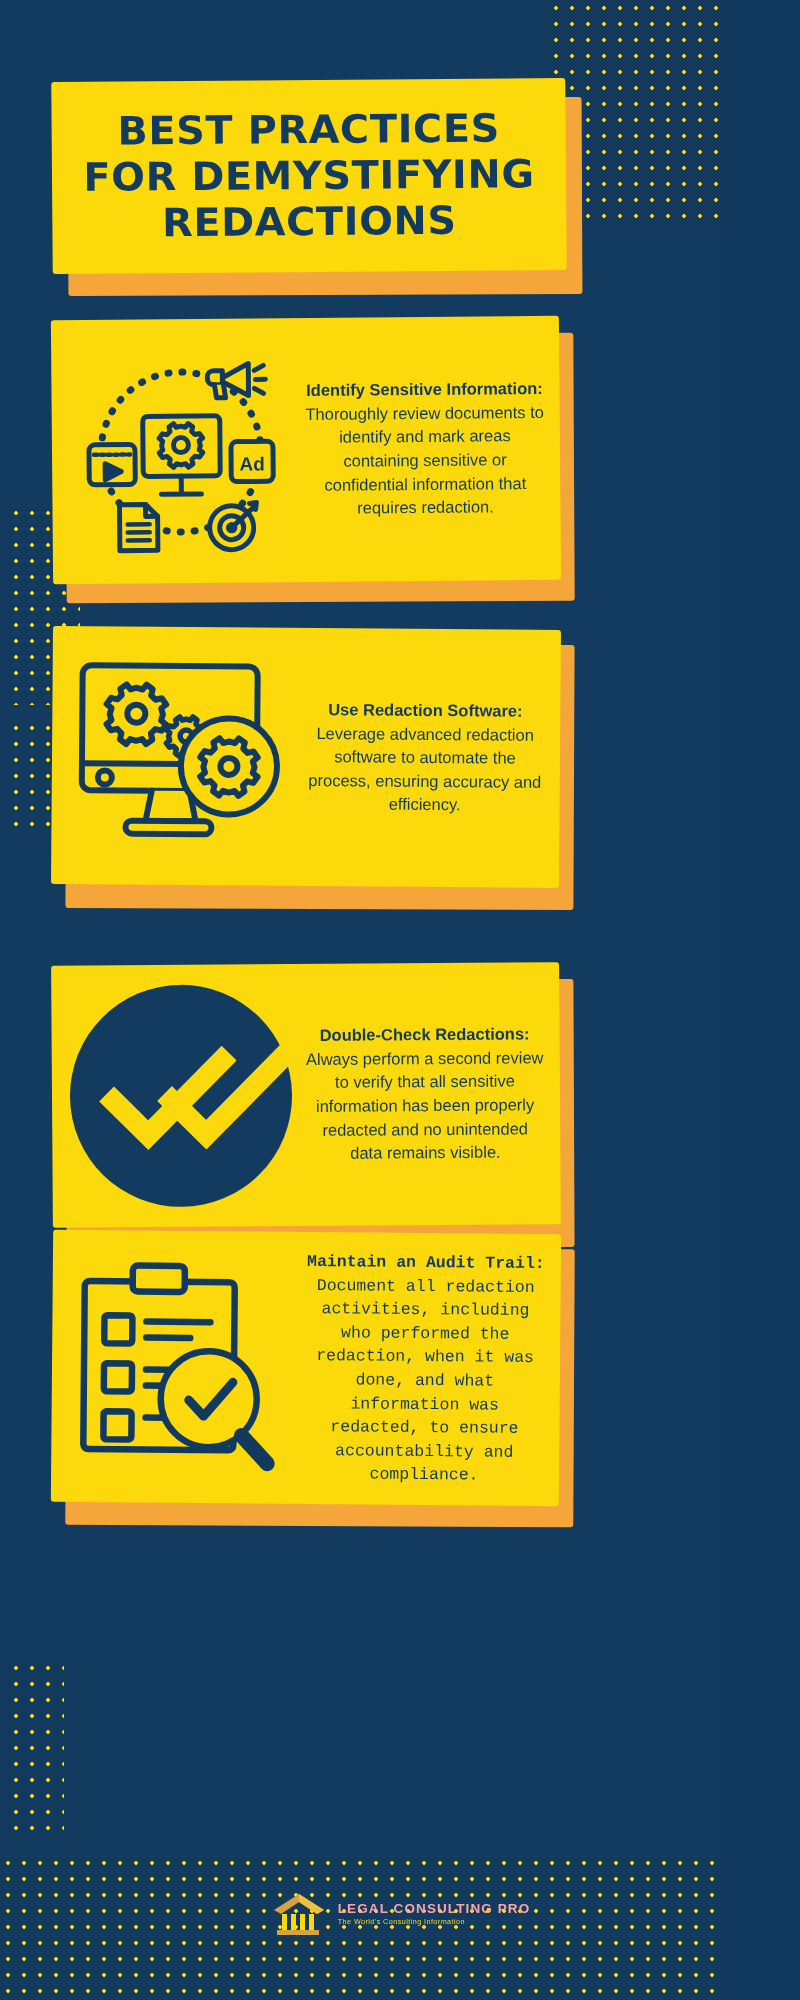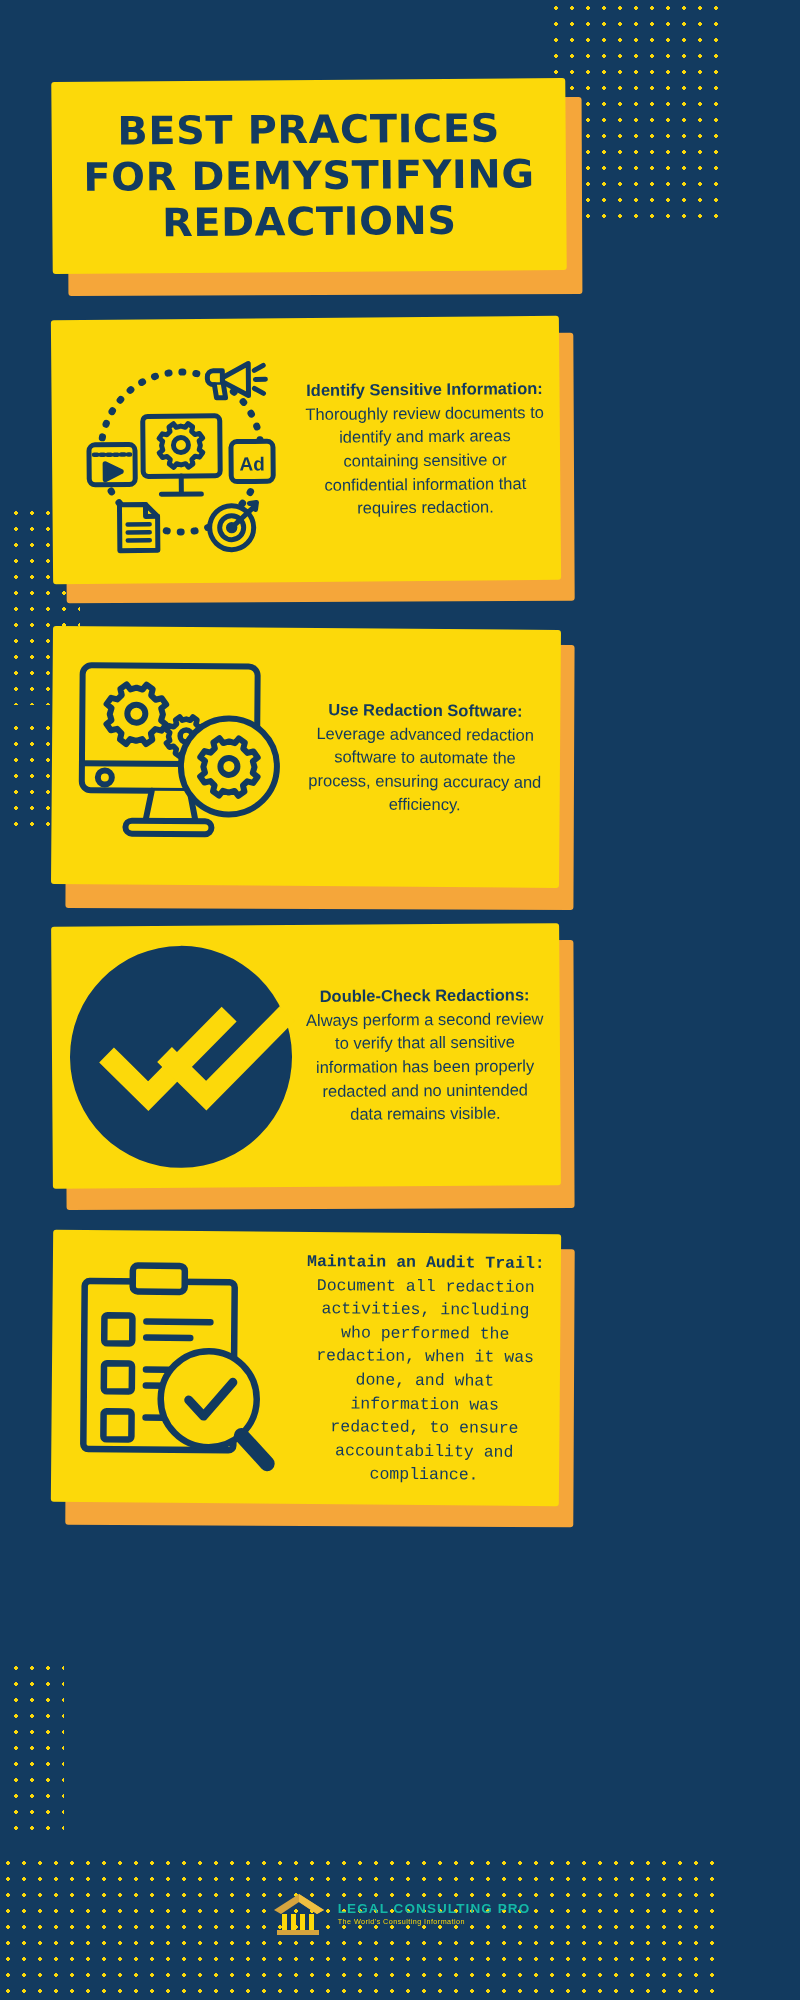--- a/index.html
+++ b/index.html
@@ -68,21 +68,21 @@
     transform: scaleX(1.02);
   }
 
   
   .content-card .shadow { top: 16px; left: 14px; width: 508px; height: 268px; }
   .content-card .card   { top: 0;    left: 0;    width: 508px; height: 264px;
                           display: flex; align-items: center; }
 
   #card1-wrap { top: 318px;  left: 52px; width: 540px; height: 300px; }
   #card2-wrap { top: 628px;  left: 52px; width: 540px; height: 290px; }
-  #card3-wrap { top: 925px;  left: 52px; width: 540px; height: 295px; }
+  #card3-wrap { top: 964px;  left: 52px; width: 540px; height: 295px; }
   #card4-wrap { top: 1232px; left: 52px; width: 540px; height: 300px; font-family: Liberation Mono, monospace; }
 
   #card1-wrap .shadow { transform: rotate(-0.3deg); }
   #card1-wrap .card   { transform: rotate(-0.5deg); height: 264px; }
   #card2-wrap .shadow { transform: rotate(0.25deg); height: 265px; }
   #card2-wrap .card   { transform: rotate(0.45deg); height: 258px; }
   #card3-wrap .shadow { transform: rotate(-0.25deg); height: 268px; }
   #card3-wrap .card   { transform: rotate(-0.4deg);  height: 262px; }
   #card4-wrap .shadow { transform: rotate(0.3deg);  height: 278px; }
   #card4-wrap .card   { transform: rotate(0.5deg);  height: 272px; }
@@ -118,21 +118,21 @@
   #footer {
     position: absolute;
     top: 1888px; left: 0; width: 800px;
     display: flex; align-items: center; justify-content: center;
     gap: 10px;
   }
   #logo-mark { flex: 0 0 auto; }
   #logo-text { line-height: 1.1; }
   #logo-name {
     font-size: 13.5px; font-weight: bold; letter-spacing: 1.1px;
-    color: #14b8a6;
+    color: #fca5a5;
   }
   #logo-tag {
     font-size: 7.2px; letter-spacing: 0.45px; color: #fcd90a;
     margin-top: 2px;
   }
 </style>
 </head>
 <body>
 
 <div id="page">

